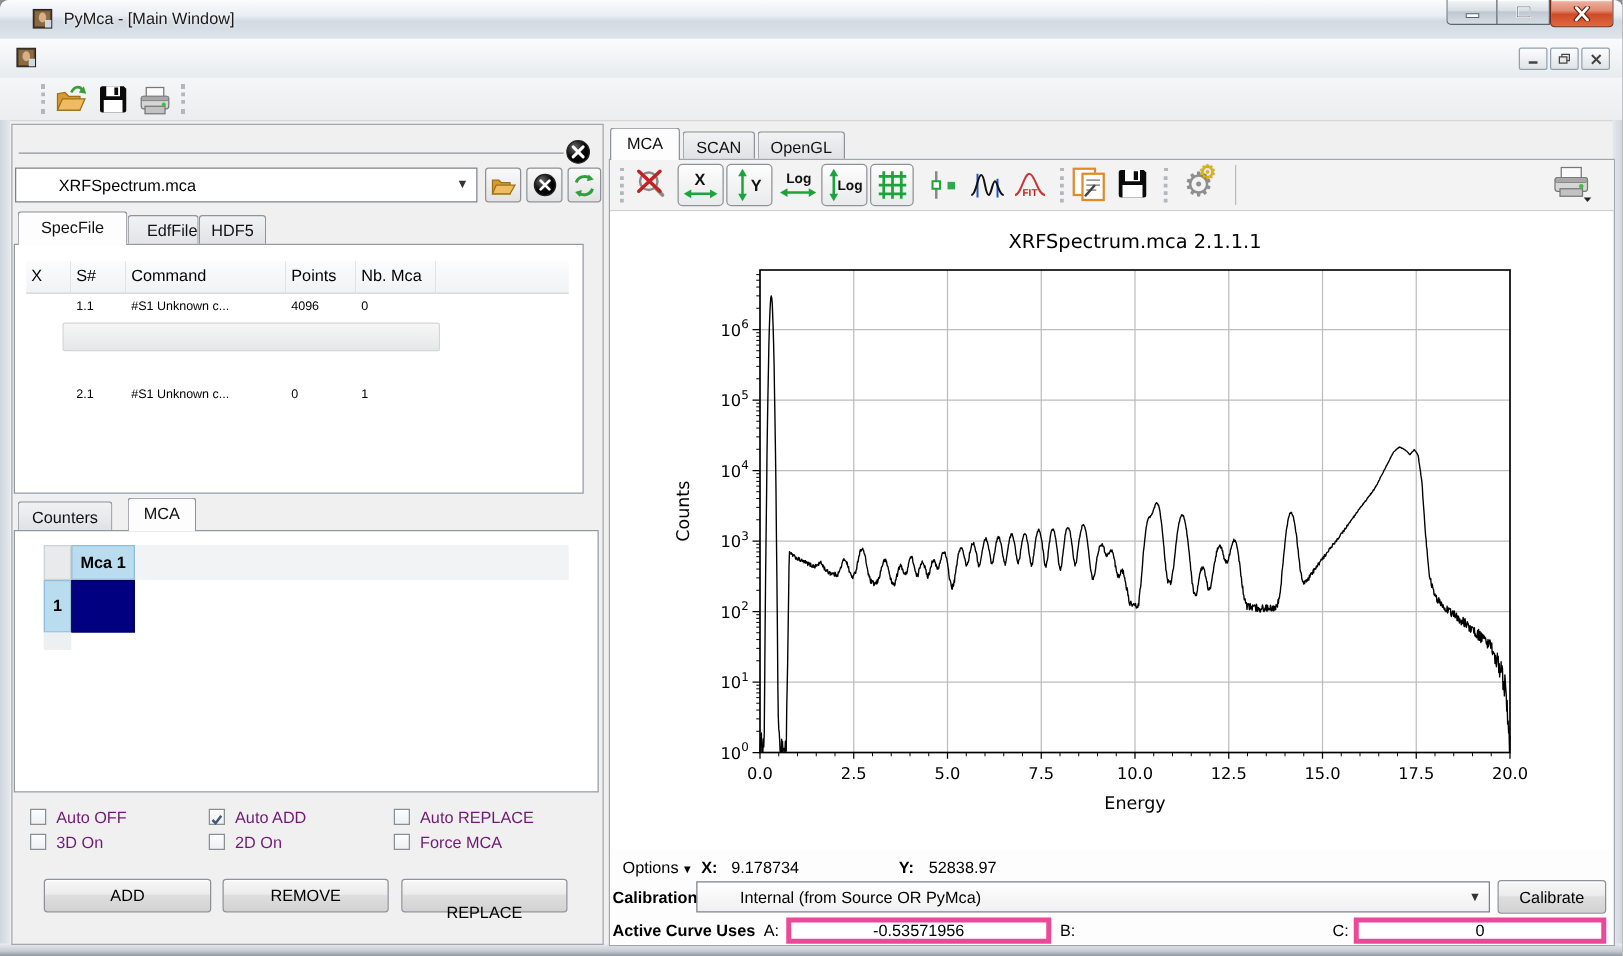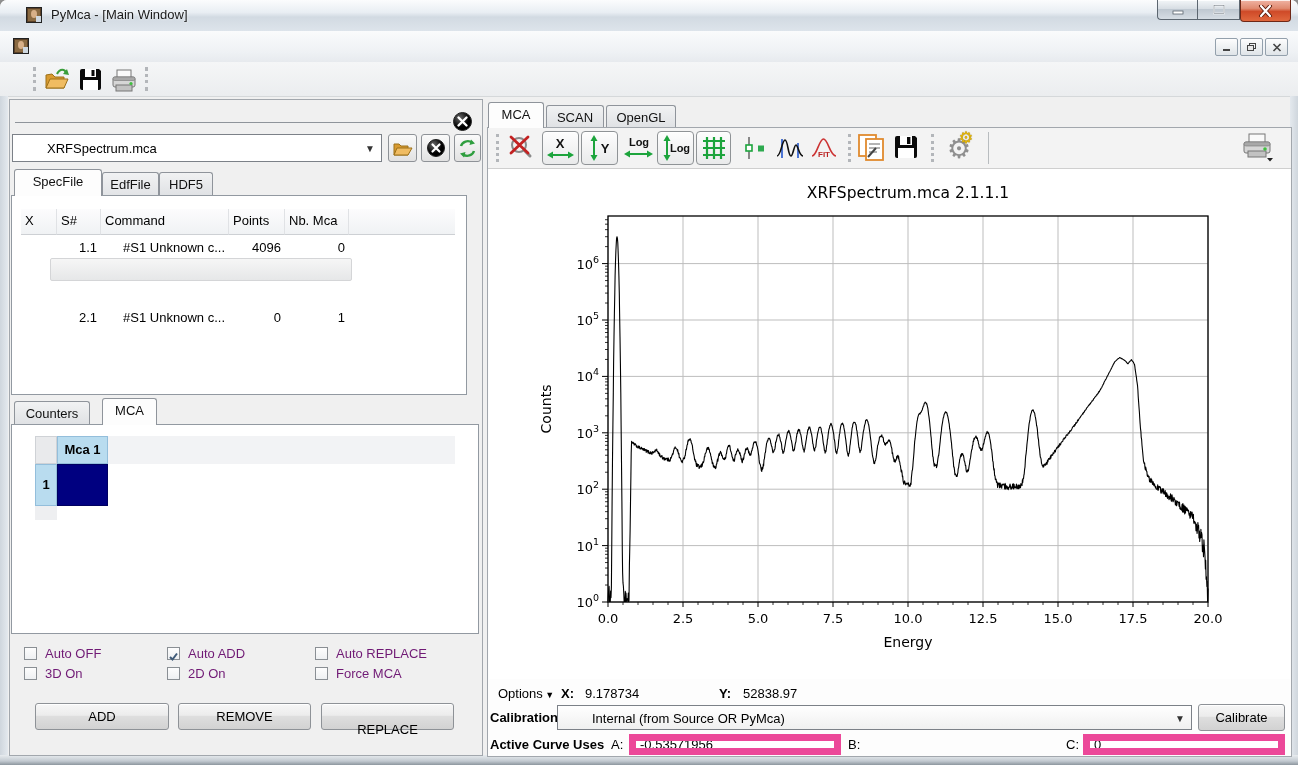--- a/index.html
+++ b/index.html
@@ -53,27 +53,27 @@
   .combo .arr{position:absolute;right:6px;top:50%;transform:translateY(-50%);font-size:10px;color:#333;}
   .sqbtn{position:absolute;box-sizing:border-box;border:1px solid #8e9297;border-radius:3px;
     background:linear-gradient(180deg,#fafafa,#e2e2e2);display:flex;align-items:center;justify-content:center;}
   .cb{position:absolute;width:13px;height:13px;box-sizing:border-box;border:1px solid #8a8f94;
     background:linear-gradient(180deg,#fdfdfd,#eef0f2);}
   .cb svg{visibility:hidden;}
   .cb.checked svg{visibility:visible;}
   .cb-label{position:absolute;font-size:13px;color:#701a75;}
   .hdr-cell{box-sizing:border-box;border-right:1px solid #e0e2e5;border-bottom:1px solid #cdd0d4;
     background:linear-gradient(180deg,#fcfcfd,#f0f2f4);font-size:13px;padding:4px 4px 0 4px;}
-  .row-cell{box-sizing:border-box;font-size:13px;padding:3px 4px 12px 4px;text-align:right;}
+  .row-cell{box-sizing:border-box;font-size:10px;padding:3px 4px 12px 4px;}
   .sel-row{position:absolute;background:linear-gradient(180deg,#f6f6f6,#e6e7e8);
     border:1px solid #d4d5d7;border-radius:2px;}
   .bold{font-weight:bold;}
   .stext{position:absolute;font-size:13px;color:#000;white-space:nowrap;}
-  .field{position:absolute;box-sizing:border-box;border:7px solid #ec4899;background:#fff;
-    font-size:13px;font-family:"Liberation Sans",sans-serif;padding:1px 4px;}
+  .field{position:absolute;box-sizing:border-box;border:4px solid #ec4899;background:#fff;
+    font-size:13px;font-family:"Liberation Sans",sans-serif;padding:1px 4px;text-align:center;}
   .plotbtn{position:absolute;box-sizing:border-box;border:1px solid #8f9396;border-radius:4px;
     background:linear-gradient(180deg,#fdfdfd,#e9eaeb);box-shadow:inset 0 1px 0 #fff;
     display:flex;align-items:center;justify-content:center;}
   .flaticon{position:absolute;display:flex;align-items:center;justify-content:center;}
   .vsep{position:absolute;width:1px;background:#b8bcbf;}
   .edge-left{position:absolute;left:0;top:96px;width:8px;height:659px;
     background:linear-gradient(90deg,#cfd6dd,#e4e9ee);}
   .edge-right{position:absolute;right:0;top:96px;width:8px;height:659px;
     background:linear-gradient(270deg,#cfd6dd,#e4e9ee);}
   .edge-bottom{position:absolute;left:0;top:755px;width:1298px;height:10px;
@@ -217,21 +217,21 @@
     <div class="sqbtn" style="left:444px;top:34px;width:27px;height:28px;">
       <svg width="21" height="21">
         <path d="M4 8 A7 6.5 0 0 1 15 4.5" stroke="#2f9e3f" stroke-width="2.4" fill="none"></path>
         <polygon points="14,1.5 18,5.5 12.5,7" fill="#2f9e3f"></polygon>
         <path d="M17 13 A7 6.5 0 0 1 6 16.5" stroke="#2f9e3f" stroke-width="2.4" fill="none"></path>
         <polygon points="7,19.5 3,15.5 8.5,14" fill="#2f9e3f"></polygon>
       </svg>
     </div>
 
     <div class="tab active" style="left:4px;top:69px;width:88px;height:27px;"><span>SpecFile</span></div>
-    <div class="tab" style="left:92px;top:72px;width:57px;height:28px;"><span>EdfFile</span></div>
+    <div class="tab" style="left:92px;top:72px;width:57px;height:28px;text-align:right;"><span>EdfFile</span></div>
     <div class="tab" style="left:149px;top:72px;width:54px;height:24px;"><span>HDF5</span></div>
 
     <div class="whitebox" style="left:1px;top:95px;width:454px;height:198px;">
 
       <div style="position:absolute;left:9px;top:13px;display:flex;">
         <div class="hdr-cell" style="width:36px;height:26px;">X</div>
         <div class="hdr-cell" style="width:44px;height:26px;">S#</div>
         <div class="hdr-cell" style="width:128px;height:26px;">Command</div>
         <div class="hdr-cell" style="width:56px;height:26px;">Points</div>
         <div class="hdr-cell" style="width:64px;height:26px;">Nb. Mca</div>

